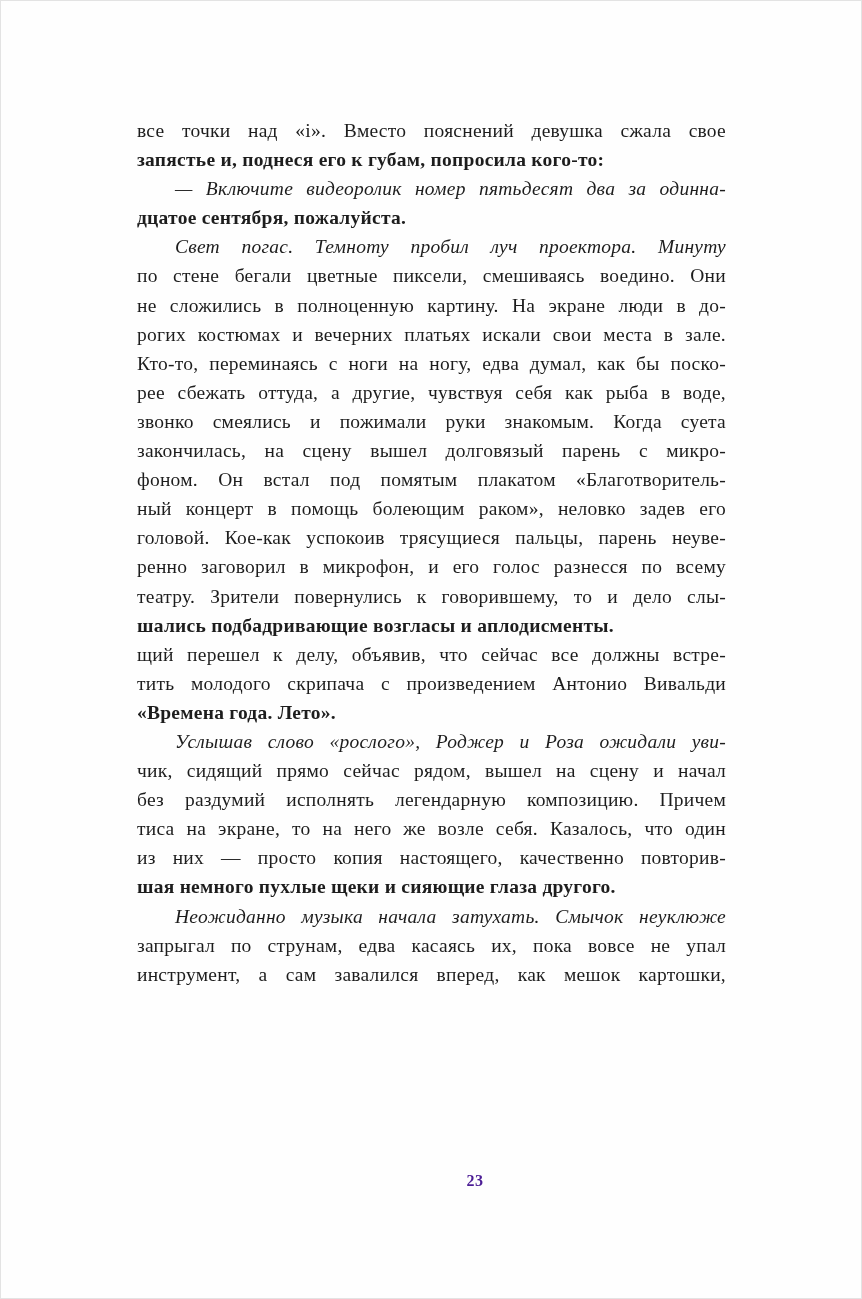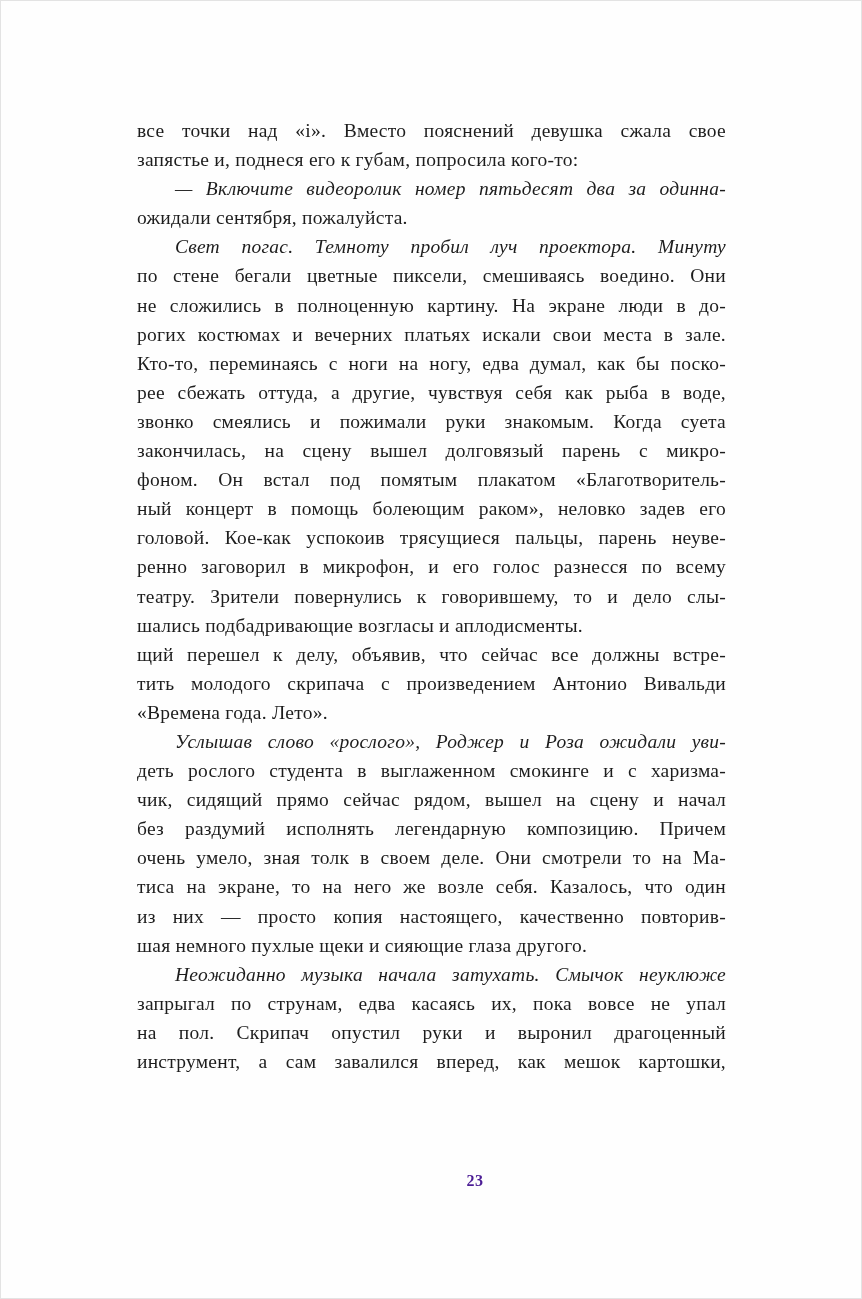--- a/index.html
+++ b/index.html
@@ -32,20 +32,21 @@
     text-align-last: justify;
     height: 29.1px;
     overflow: visible;
   }
   .line.indent {
     text-indent: 38px;
     font-style: italic;
   }
   .line.last {
     text-align-last: left;
+    font-weight: bold;
   }
   .page-number {
     position: absolute;
     left: 0;
     top: 1172px;
     width: 862px;
     text-align: center;
     font-size: 16px;
     font-weight: bold;
     color: #4c1d95;
@@ -54,45 +55,42 @@
   }
 </style>
 </head>
 <body>
 
 <div class="page">
   <div class="page-text">
       <div class="line">все точки над «i». Вместо пояснений девушка сжала свое</div>
       <div class="line last">запястье и, поднеся его к губам, попросила кого-то:</div>
       <div class="line indent">— Включите видеоролик номер пятьдесят два за одинна-</div>
-      <div class="line last">ожидали сентября, пожалуйста.</div>
+      <div class="line last">дцатое сентября, пожалуйста.</div>
       <div class="line indent">Свет погас. Темноту пробил луч проектора. Минуту</div>
       <div class="line">по стене бегали цветные пиксели, смешиваясь воедино. Они</div>
       <div class="line">не сложились в полноценную картину. На экране люди в до-</div>
       <div class="line">рогих костюмах и вечерних платьях искали свои места в зале.</div>
       <div class="line">Кто-то, переминаясь с ноги на ногу, едва думал, как бы поско-</div>
       <div class="line">рее сбежать оттуда, а другие, чувствуя себя как рыба в воде,</div>
       <div class="line">звонко смеялись и пожимали руки знакомым. Когда суета</div>
       <div class="line">закончилась, на сцену вышел долговязый парень с микро-</div>
       <div class="line">фоном. Он встал под помятым плакатом «Благотворитель-</div>
       <div class="line">ный концерт в помощь болеющим раком», неловко задев его</div>
       <div class="line">головой. Кое-как успокоив трясущиеся пальцы, парень неуве-</div>
       <div class="line">ренно заговорил в микрофон, и его голос разнесся по всему</div>
       <div class="line">театру. Зрители повернулись к говорившему, то и дело слы-</div>
       <div class="line last">шались подбадривающие возгласы и аплодисменты.</div>
       <div class="line">щий перешел к делу, объявив, что сейчас все должны встре-</div>
       <div class="line">тить молодого скрипача с произведением Антонио Вивальди</div>
       <div class="line last">«Времена года. Лето».</div>
       <div class="line indent">Услышав слово «рослого», Роджер и Роза ожидали уви-</div>
-      <div class="line">деть рослого студента в выглаженном смокинге и с харизма-</div>
       <div class="line">чик, сидящий прямо сейчас рядом, вышел на сцену и начал</div>
       <div class="line">без раздумий исполнять легендарную композицию. Причем</div>
-      <div class="line">очень умело, зная толк в своем деле. Они смотрели то на Ма-</div>
       <div class="line">тиса на экране, то на него же возле себя. Казалось, что один</div>
       <div class="line">из них — просто копия настоящего, качественно повторив-</div>
       <div class="line last">шая немного пухлые щеки и сияющие глаза другого.</div>
       <div class="line indent">Неожиданно музыка начала затухать. Смычок неуклюже</div>
       <div class="line">запрыгал по струнам, едва касаясь их, пока вовсе не упал</div>
-      <div class="line">на пол. Скрипач опустил руки и выронил драгоценный</div>
       <div class="line">инструмент, а сам завалился вперед, как мешок картошки,</div>
     </div>
   <div class="page-number">23</div>
 </div>
 
 </body></html>

